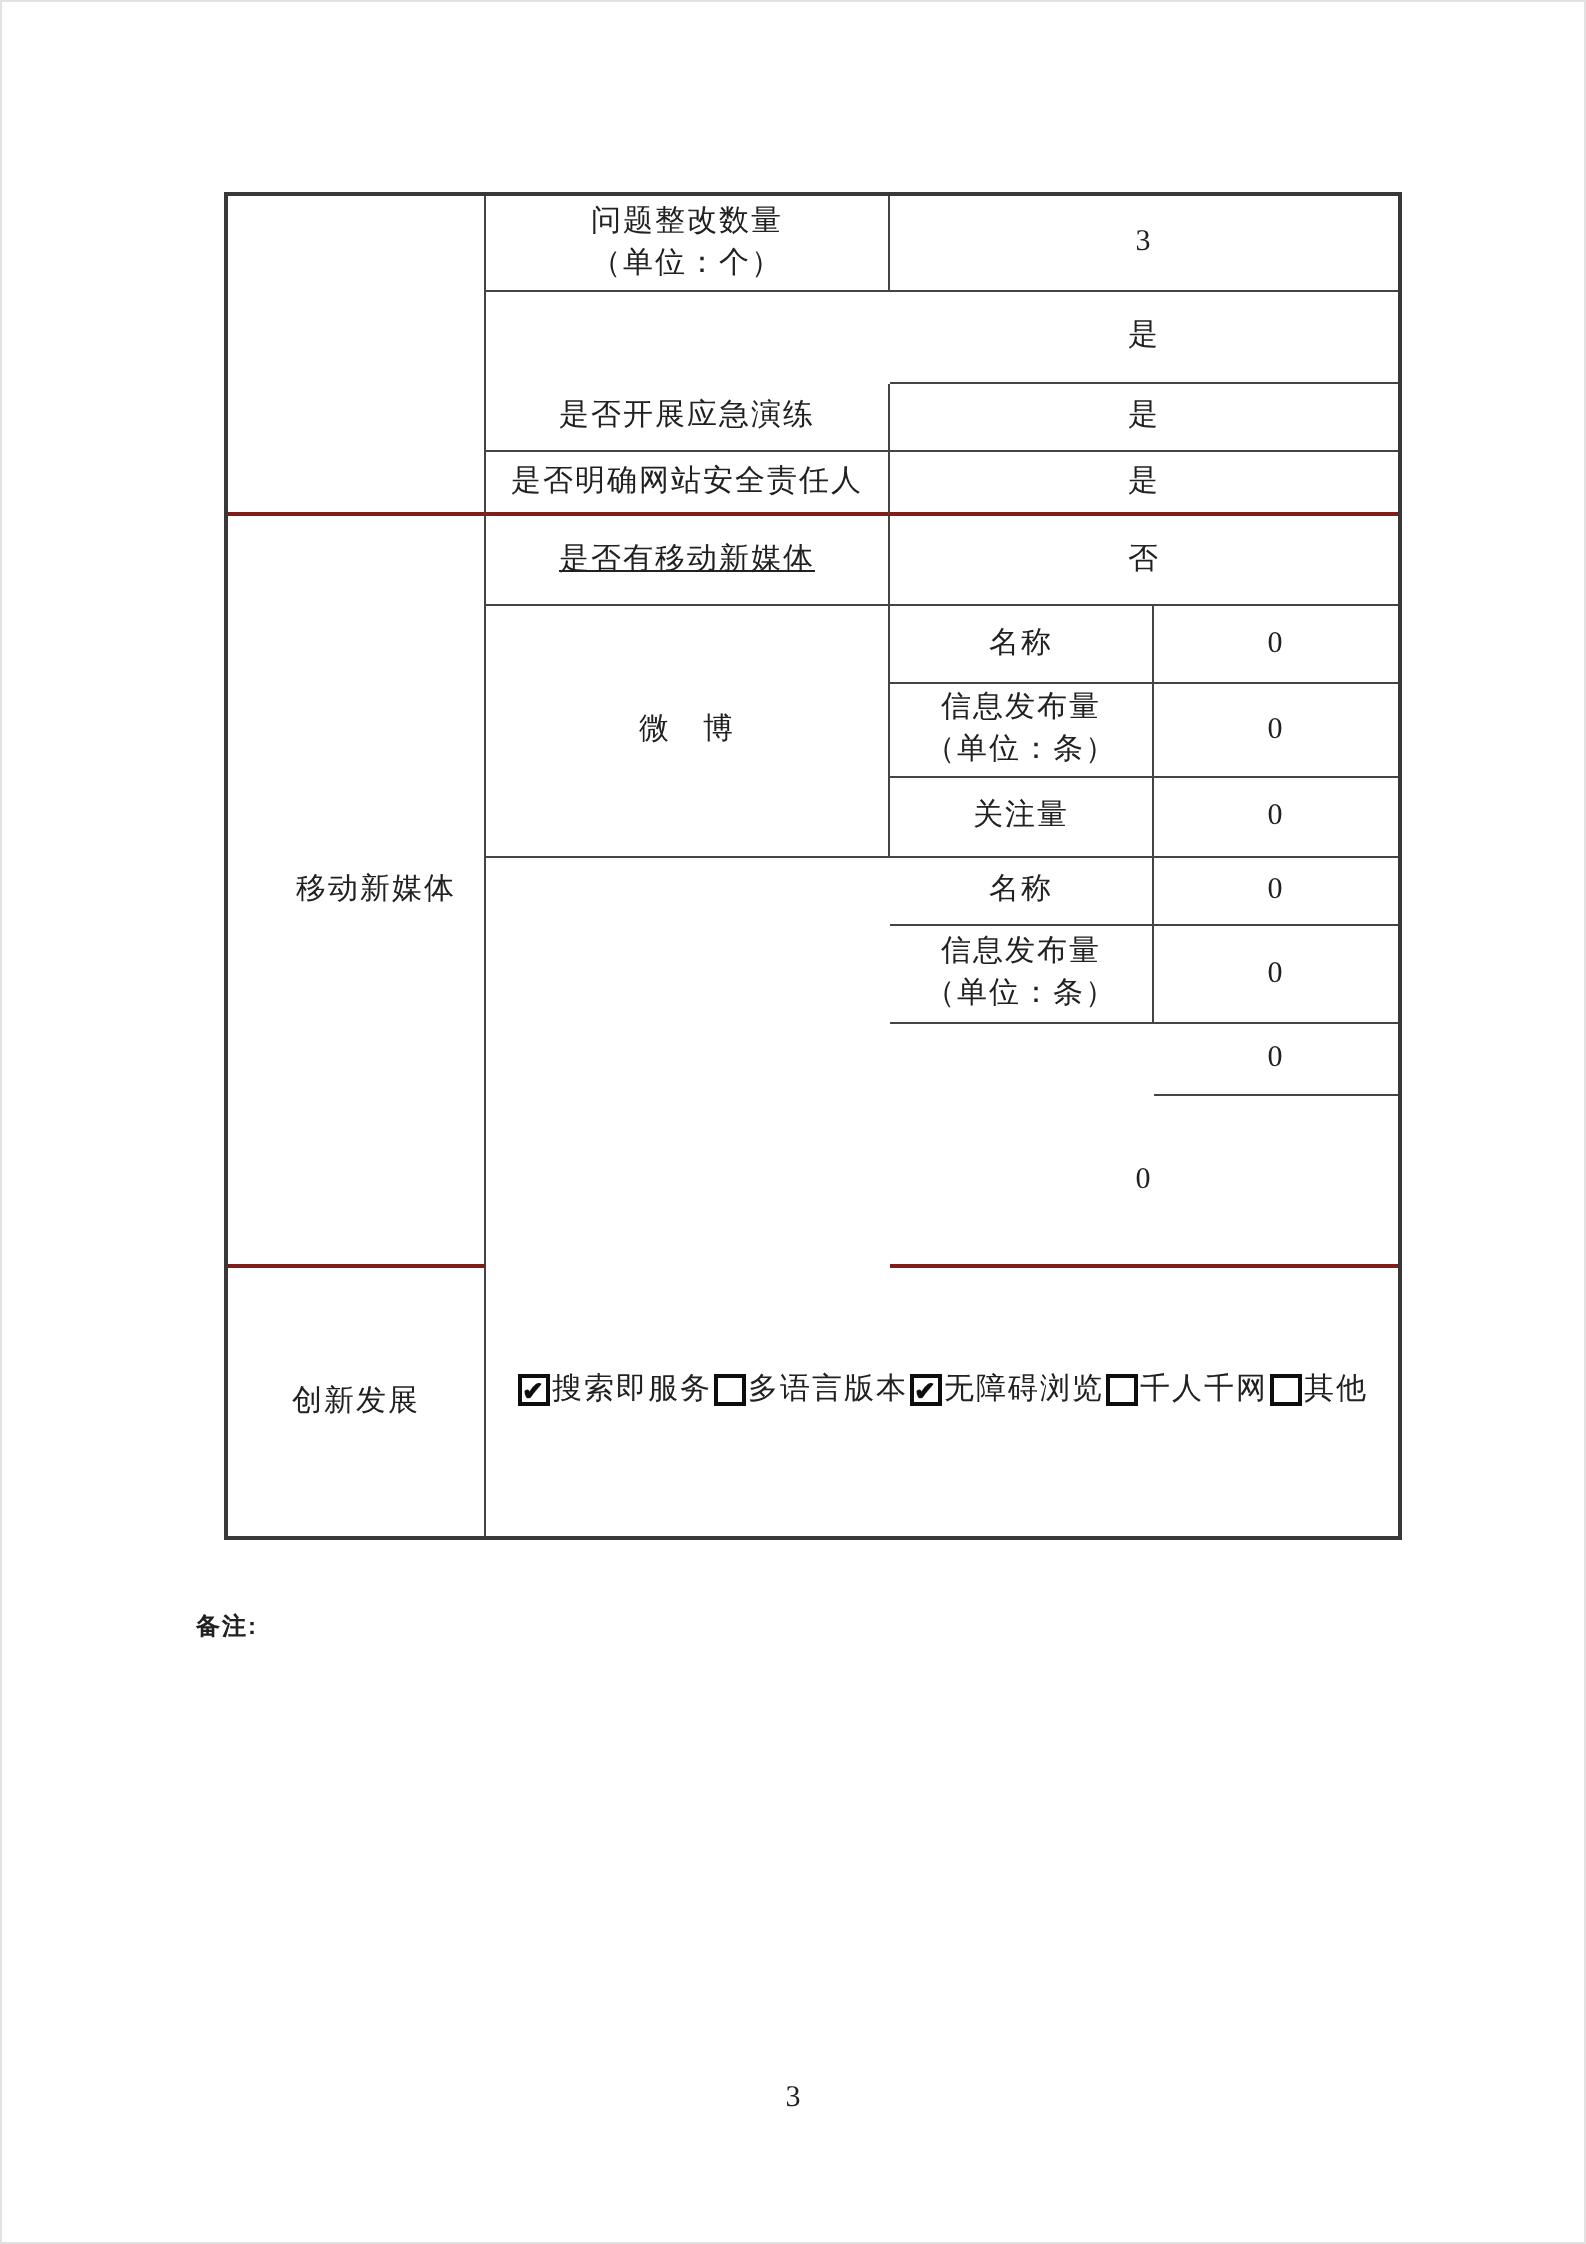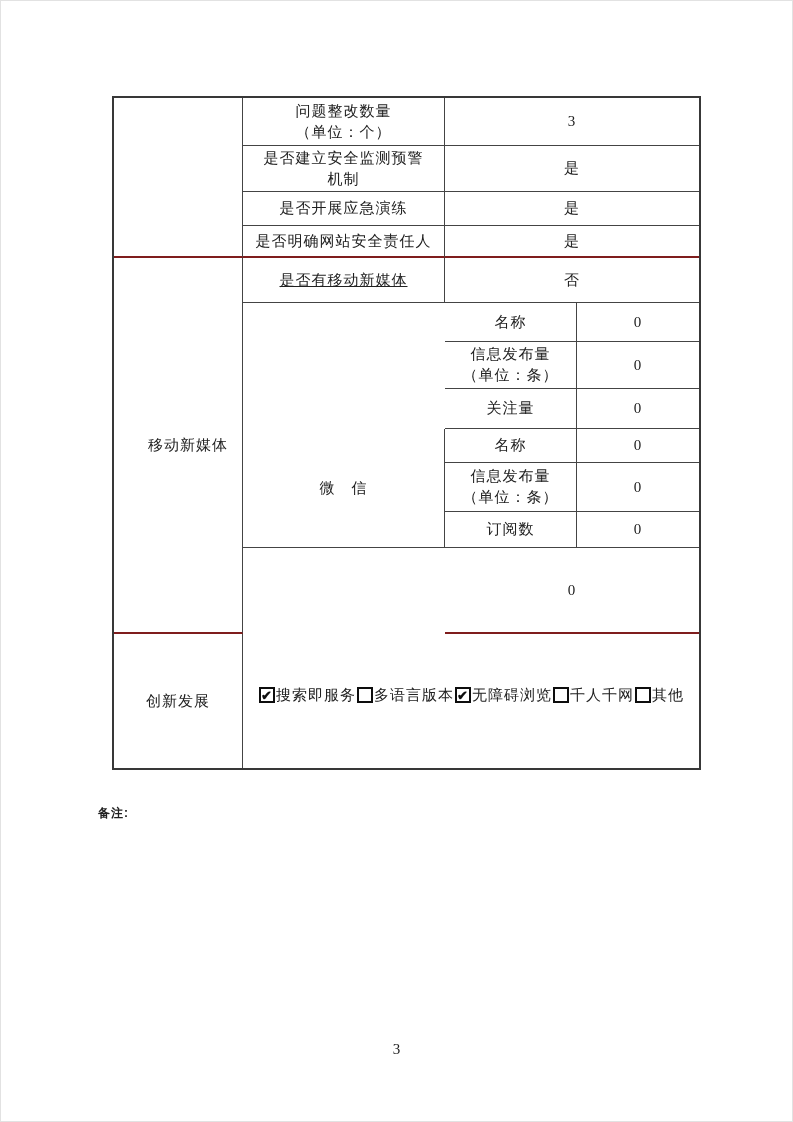--- a/index.html
+++ b/index.html
@@ -119,24 +119,20 @@
       <span>（单位：个）</span>
     </div>
 
     <div class="cell a-innov last-row">
       <span>创新发展</span>
     </div>
     <div class="cell v1 last-col">
       <span>3</span>
     </div>
 
-    <div class="cell b2">
-      <span>是否建立安全监测预警</span>
-      <span>机制</span>
-    </div>
     <div class="cell v2 last-col">
       <span>是</span>
     </div>
 
     <div class="cell b3">
       <span>是否开展应急演练</span>
     </div>
     <div class="cell v3 last-col">
       <span>是</span>
     </div>
@@ -148,58 +144,55 @@
       <span>是</span>
     </div>
 
     <div class="cell b5">
       <span>是否有移动新媒体</span>
     </div>
     <div class="cell v5 last-col">
       <span>否</span>
     </div>
 
+    <div class="cell b-weibo">
+      <span>微　博</span>
+    </div>
     <div class="cell c6">
       <span>名称</span>
     </div>
     <div class="cell d6 last-col">
       <span>0</span>
     </div>
     <div class="cell c7">
       <span>信息发布量</span>
       <span>（单位：条）</span>
     </div>
     <div class="cell d7 last-col">
       <span>0</span>
     </div>
     <div class="cell c8">
       <span>关注量</span>
     </div>
     <div class="cell d8 last-col">
       <span>0</span>
     </div>
 
-    <div class="cell b-wechat">
-      <span>微　信</span>
-    </div>
     <div class="cell c9">
       <span>名称</span>
     </div>
     <div class="cell d9 last-col">
       <span>0</span>
     </div>
     <div class="cell c10">
       <span>信息发布量</span>
       <span>（单位：条）</span>
     </div>
     <div class="cell d10 last-col">
       <span>0</span>
-    </div>
-    <div class="cell c11">
-      <span>订阅数</span>
     </div>
     <div class="cell d11 last-col">
       <span>0</span>
     </div>
 
     <div class="cell v12 last-col thick-bottom">
       <span>0</span>
     </div>
 
     <div class="cell cb-cell last-col last-row">

